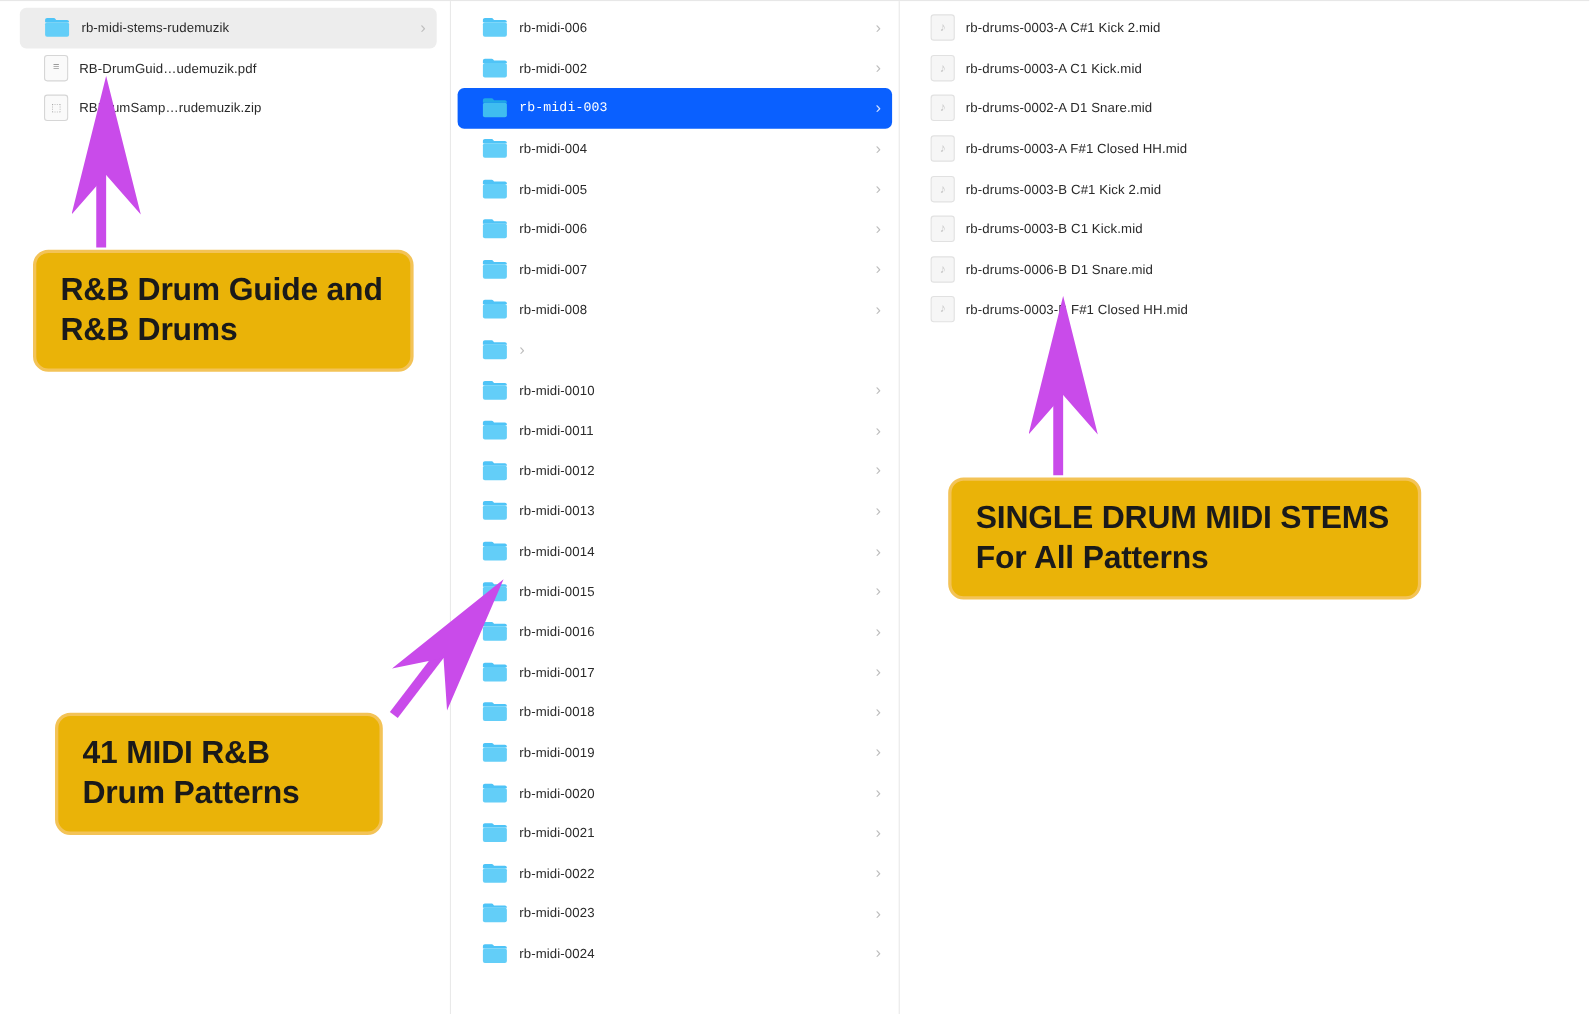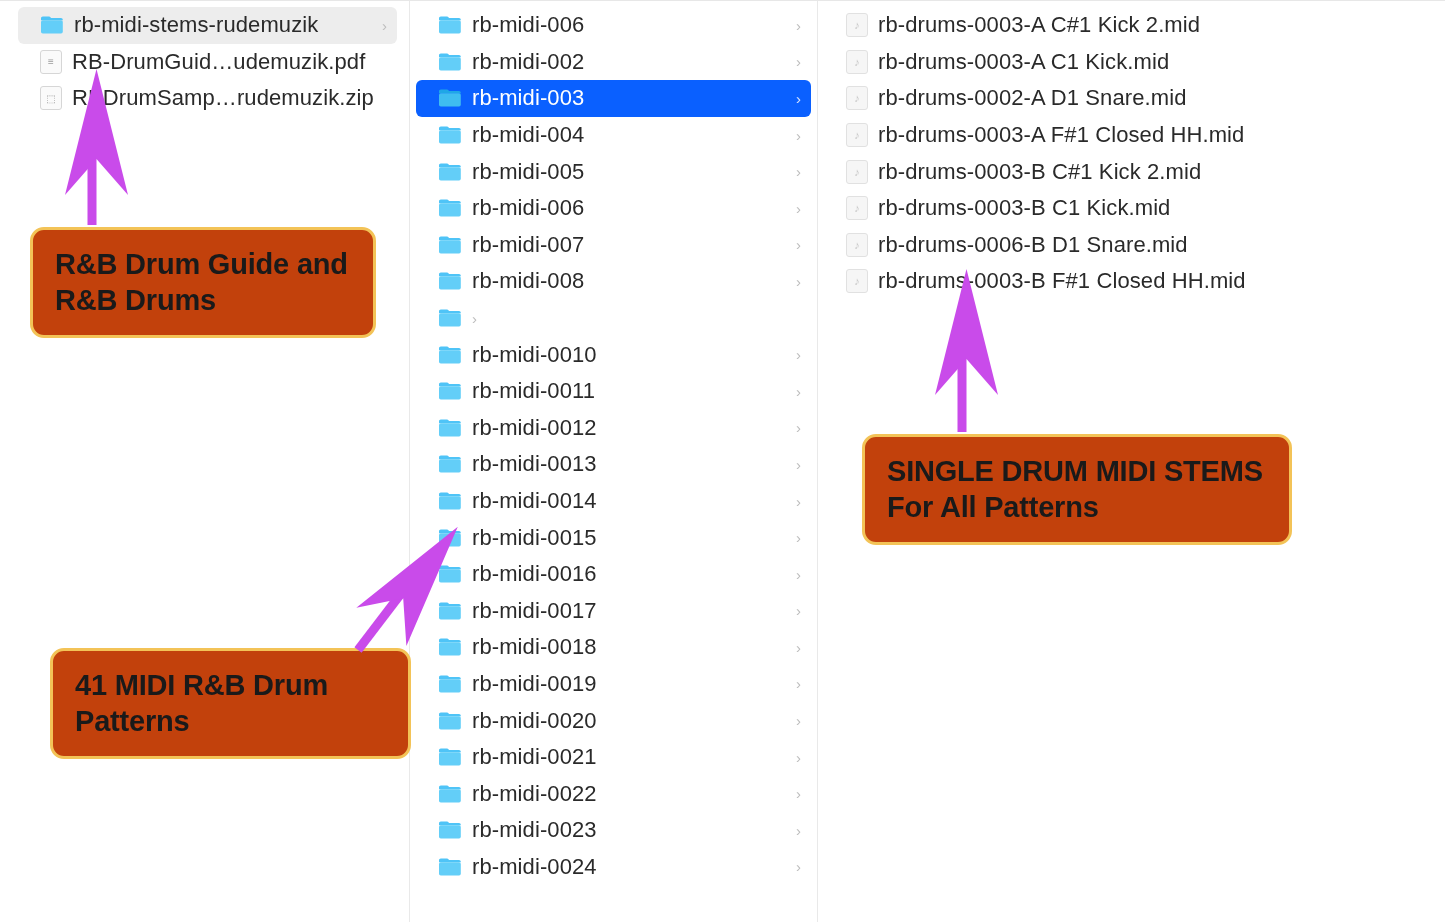--- a/index.html
+++ b/index.html
@@ -39,35 +39,35 @@
     border-radius: 6px;
     margin: 0 6px;
     position: relative;
   }
   .col1 .row { margin: 0 12px 0 18px; }
   .row .label {
     flex: 1 1 auto;
     white-space: nowrap;
     overflow: hidden;
     text-overflow: ellipsis;
-    font-size: 22px;
+    font-size: 12px;
     letter-spacing: 0.1px;
   }
   .row .chev {
     color: #bdbdbd;
     font-size: 15px;
     padding-right: 2px;
   }
   .row.selected-light {
     background: #ededed;
   }
   .row.selected-blue {
     background: #0a60ff;
   }
-  .row.selected-blue .label { color: #fff; }
+  .row.selected-blue .label { color: #fff; font-family: Liberation Mono, monospace; }
   .row.selected-blue .chev { color: #dbe6ff; }
 
   
   .ico { width: 24px; height: 22px; flex: 0 0 24px; display:inline-flex; align-items:center; justify-content:center; }
   .folder-ico svg { width: 24px; height: 20px; }
   .file-ico {
     width: 22px; height: 24px; flex: 0 0 22px;
     border: 1px solid #d6d6d6; border-radius: 3px;
     background: #fafafa;
     display:flex; align-items:center; justify-content:center;
@@ -79,21 +79,21 @@
     background:#f6f6f6; position:relative;
     display:flex;align-items:center;justify-content:center;
   }
   .midi-ico::after{
     content:"♪"; font-size:11px; color:#c8c8c8;
   }
 
   
   .callout {
     position: absolute;
-    background: #c2410c;
+    background: #eab308;
     border: 3px solid #f3c357;
     border-radius: 14px;
     padding: 16px 22px;
     font-family: "Helvetica Neue", Arial, sans-serif;
     font-weight: 800;
     font-size: 29px;
     line-height: 1.25;
     color: #1a1a1a;
     letter-spacing: -0.2px;
     font-stretch: condensed;
@@ -402,21 +402,21 @@
       <div class="row">
         <span class="midi-ico"></span>
         <span class="label">rb-drums-0003-B F#1 Closed HH.mid</span>
       </div>
     </div>
 
 </div>
 
 <div class="callout" style="left:30px; top:227px; width:346px;">R&amp;B Drum Guide and R&amp;B Drums</div>
 
-<div class="callout" style="left:50px; top:648px; width:361px;">41 MIDI R&amp;B Drum Patterns</div>
+<div class="callout" style="left:50px; top:648px; width:298px;">41 MIDI R&amp;B Drum Patterns</div>
 
 <div class="callout" style="left:862px; top:434px; width:430px;">SINGLE DRUM MIDI STEMS For All Patterns</div>
 
 <div class="arrow" style="left:70px; top:120px;">
   <svg width="60" height="110">
     <defs>
       <marker id="ah1" markerWidth="14" markerHeight="14" refX="7" refY="3" orient="auto">
         <path d="M0,0 L14,3.5 L0,7 L4,3.5 Z" fill="#c94bea"></path>
       </marker>
     </defs>

